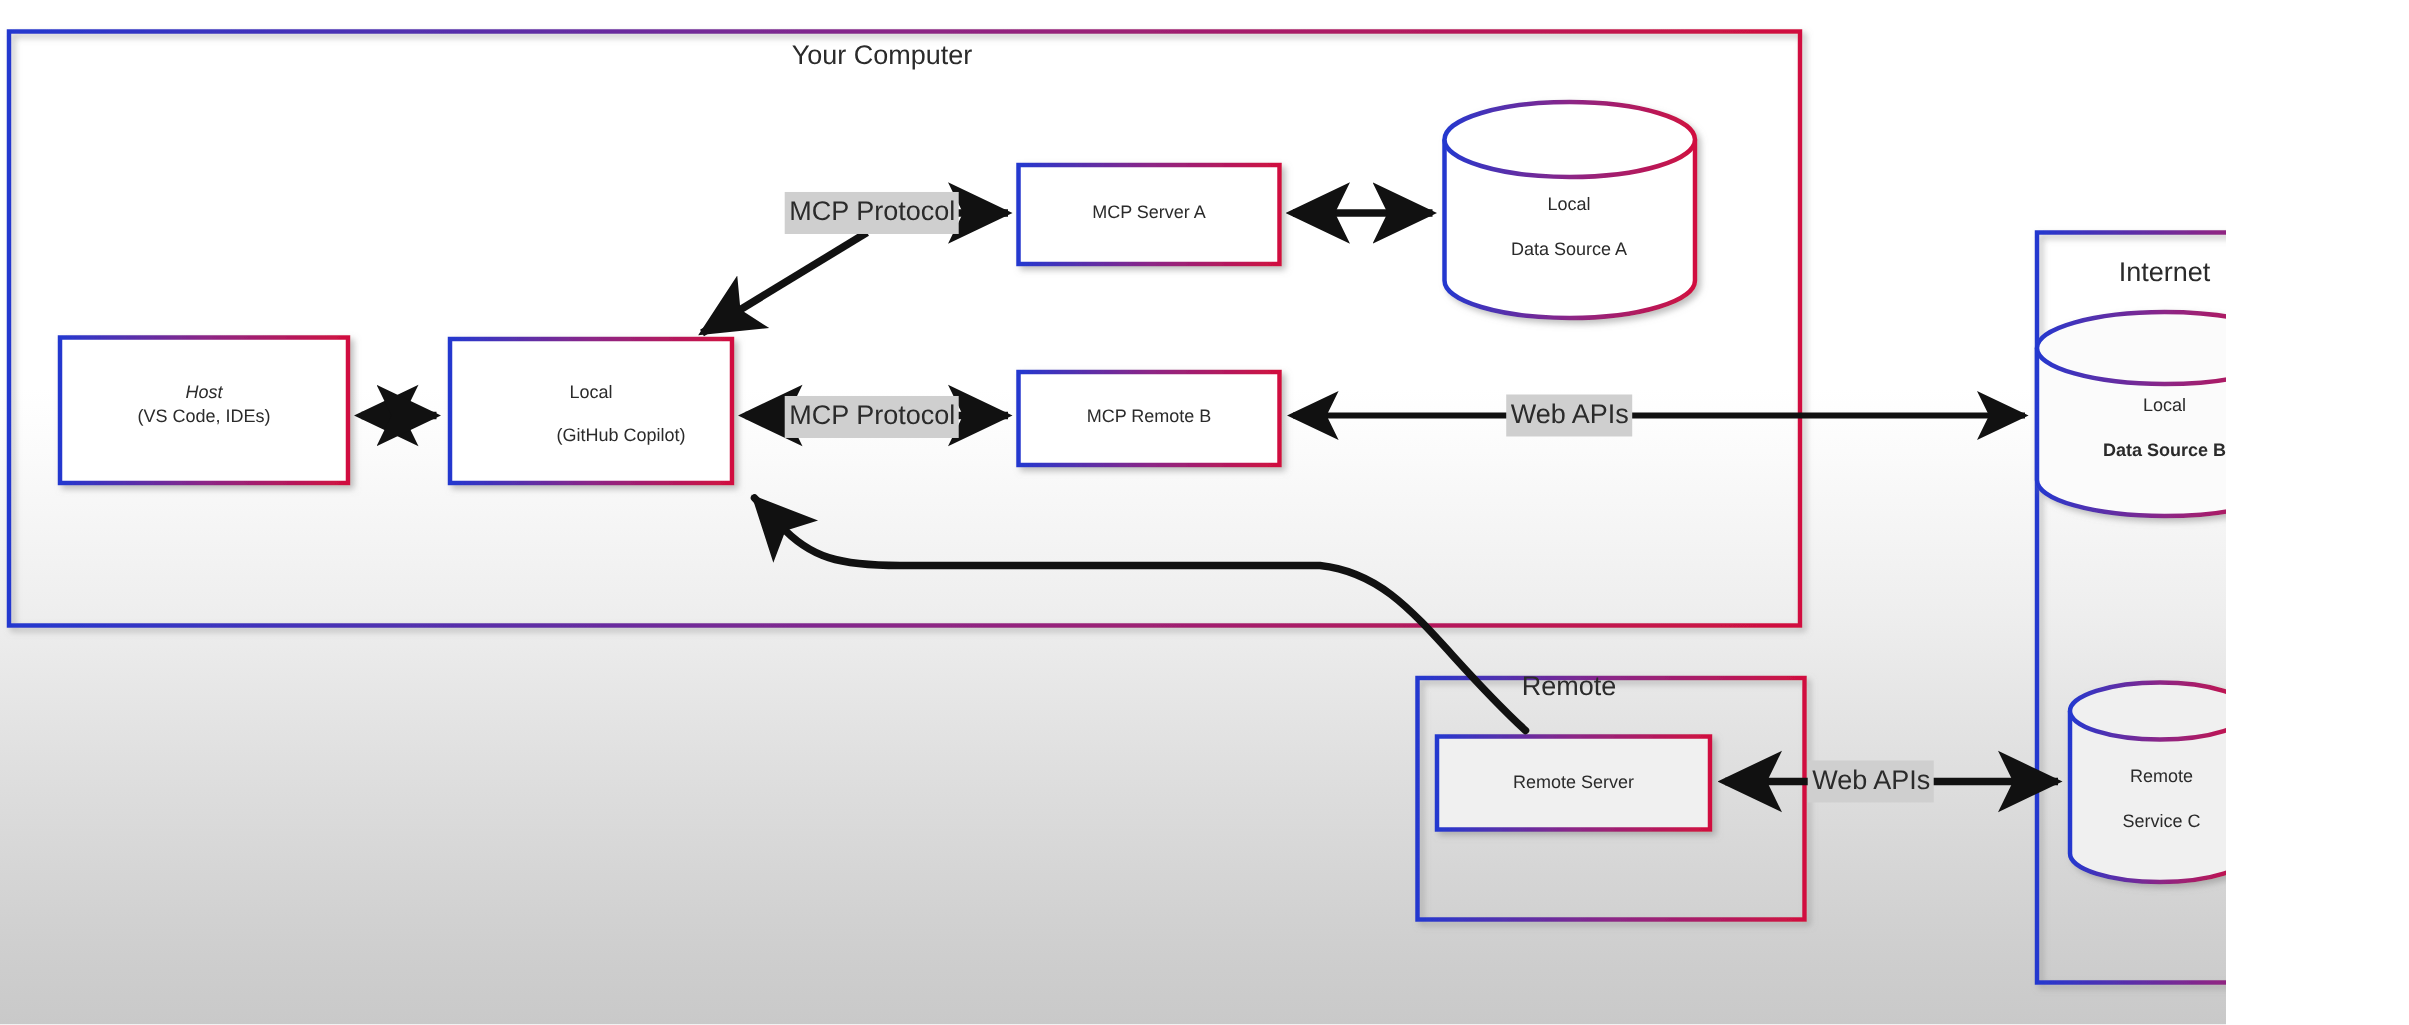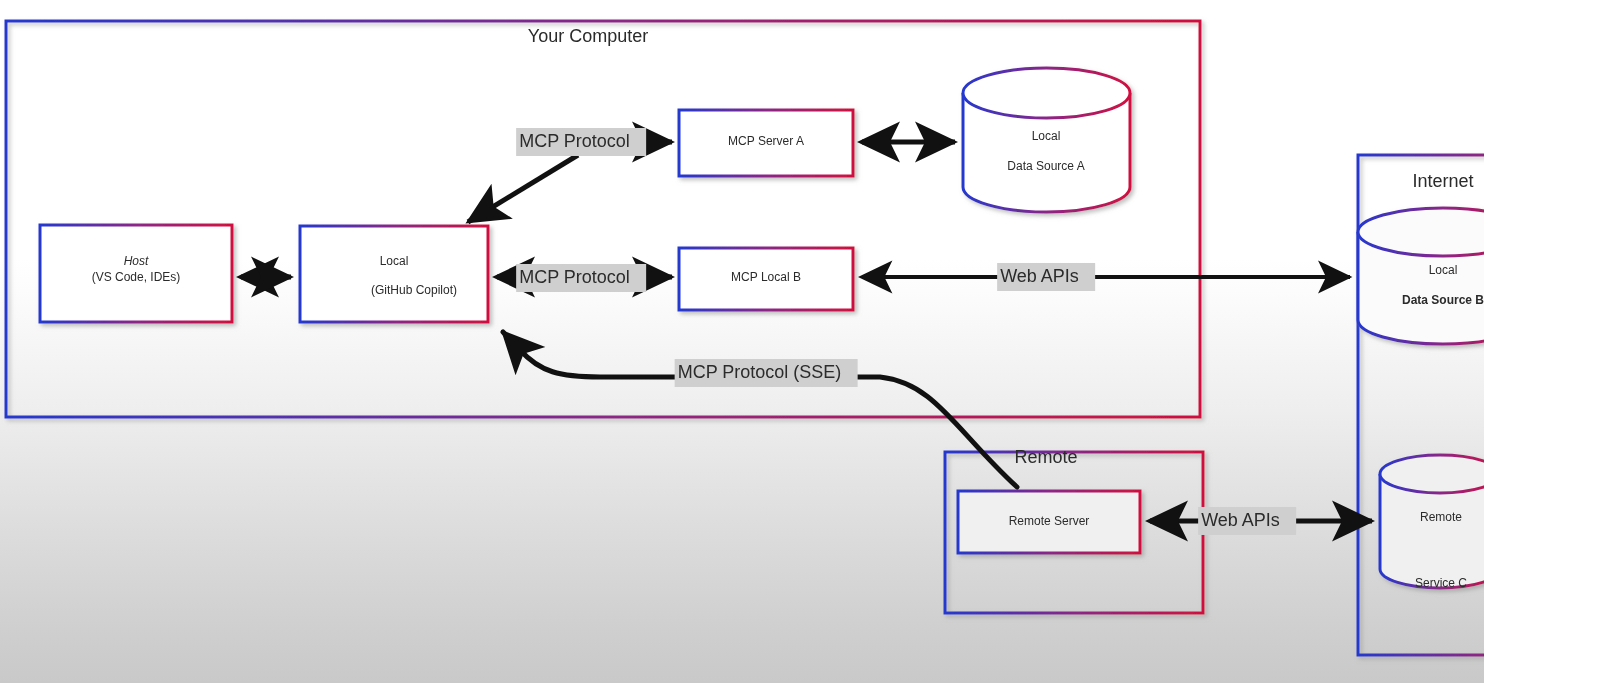--- a/index.html
+++ b/index.html
@@ -35,21 +35,21 @@
     font-size: 12px;
     transform: translate(-50%, -50%);
   }
   .container-title {
     font-size: 18px;
     transform: translate(-50%, -50%);
   }
   .edge-label {
     font-size: 18px;
     background: #cfcfcf;
-    padding: 2px 16px 3px 3px;
+    padding: 2px 2px 3px 3px;
     transform: translate(-50%, -50%);
   }
 </style>
 </head>
 <body>
 
 <div id="canvas">
 
   <svg id="diagram-svg" viewBox="0 0 1606 683" xmlns="http://www.w3.org/2000/svg">
     <defs>
@@ -146,31 +146,30 @@
   <div class="lbl container-title" style="left:1443px; top:171px;margin-top:11px;">Internet</div>
   <div class="lbl container-title" style="left:1046px; top:458px;">Remote</div>
 
   <div class="lbl node-label" style="left:136px; top:262px;font-style:italic;">Host</div>
   <div class="lbl node-label" style="left:136px; top:278px;">(VS Code, IDEs)</div>
 
   <div class="lbl node-label" style="left:394px; top:262px;">Local</div>
   <div class="lbl node-label" style="left:414px; top:291px;">(GitHub Copilot)</div>
 
   <div class="lbl node-label" style="left:766px; top:142px;">MCP Server A</div>
-  <div class="lbl node-label" style="left:766px; top:278px;">MCP Local B</div>
+  <div class="lbl node-label" style="left:766px; top:278px;">MCP Remote B</div>
   <div class="lbl node-label" style="left:1049px; top:522px;">Remote Server</div>
 
   <div class="lbl node-label" style="left:1046px; top:137px;">Local</div>
   <div class="lbl node-label" style="left:1046px; top:167px;">Data Source A</div>
 
   <div class="lbl node-label" style="left:1443px; top:271px;">Local</div>
   <div class="lbl node-label" style="left:1443px; top:301px;font-weight:bold;">Data Source B</div>
 
   <div class="lbl node-label" style="left:1441px; top:518px;">Remote</div>
-  <div class="lbl node-label" style="left:1441px; top:548px;margin-top:36px;">Service C</div>
+  <div class="lbl node-label" style="left:1441px; top:548px;">Service C</div>
 
   <div class="lbl edge-label" style="left:581px; top:142px;">MCP Protocol</div>
   <div class="lbl edge-label" style="left:581px; top:278px;">MCP Protocol</div>
-  <div class="lbl edge-label" style="left:766px; top:373px;">MCP Protocol (SSE)</div>
   <div class="lbl edge-label" style="left:1046px; top:277px;">Web APIs</div>
   <div class="lbl edge-label" style="left:1247px; top:521px;">Web APIs</div>
 
 </div>
 
 </body></html>

